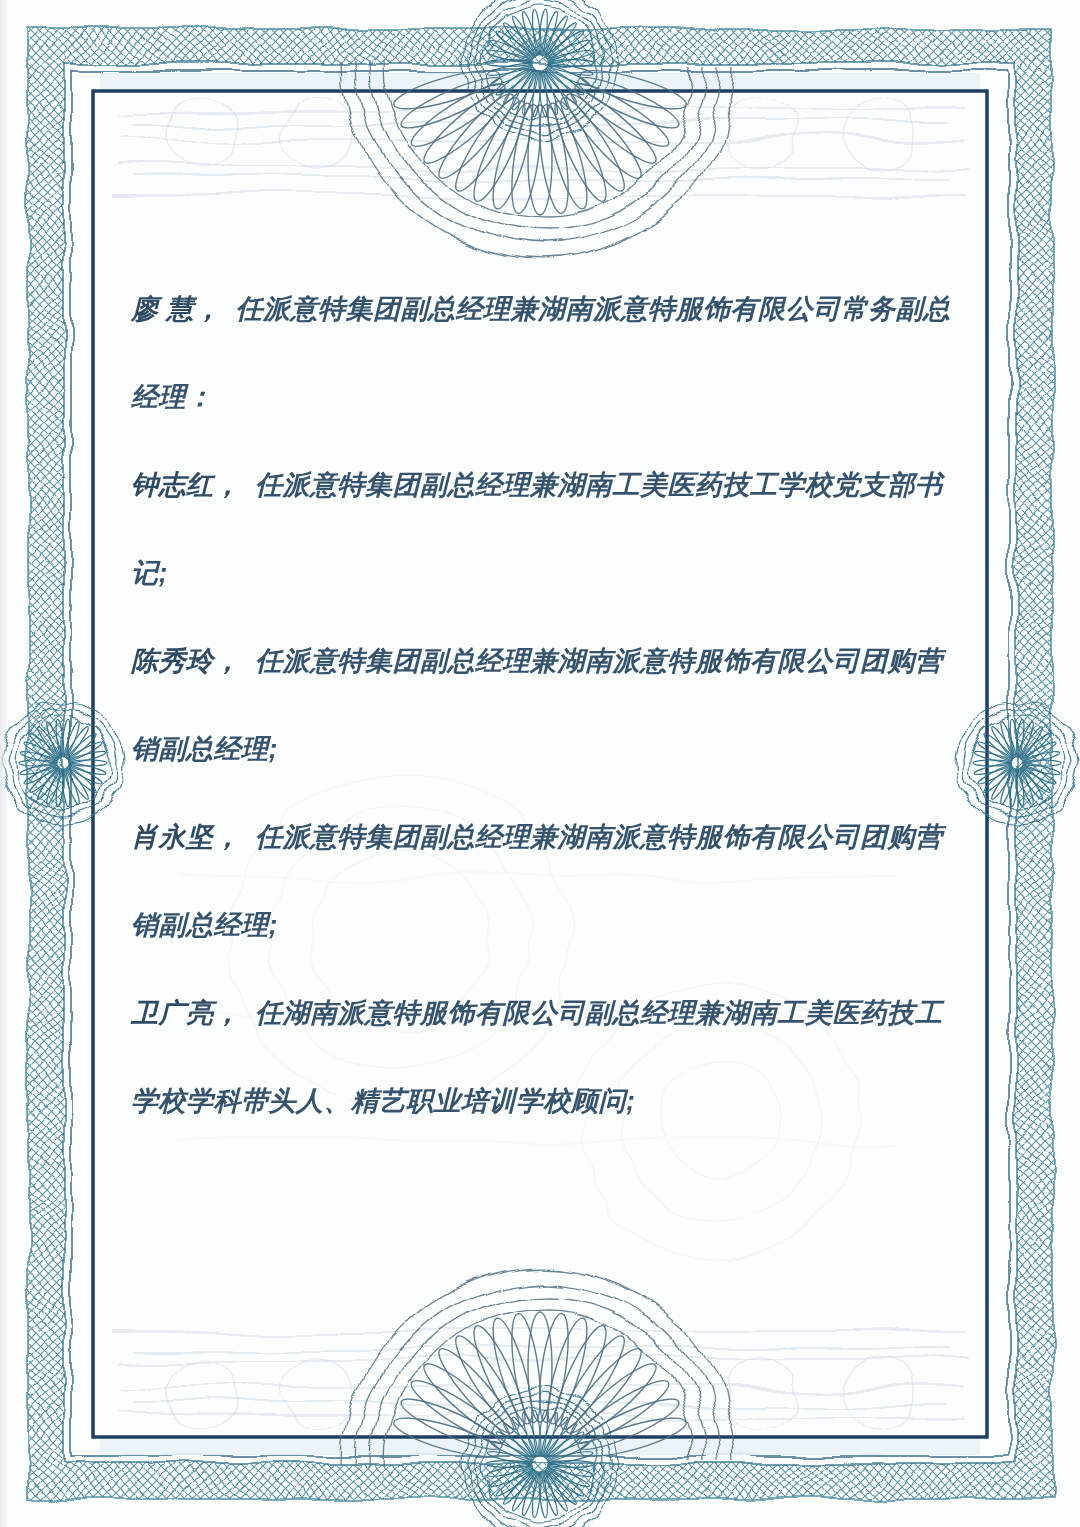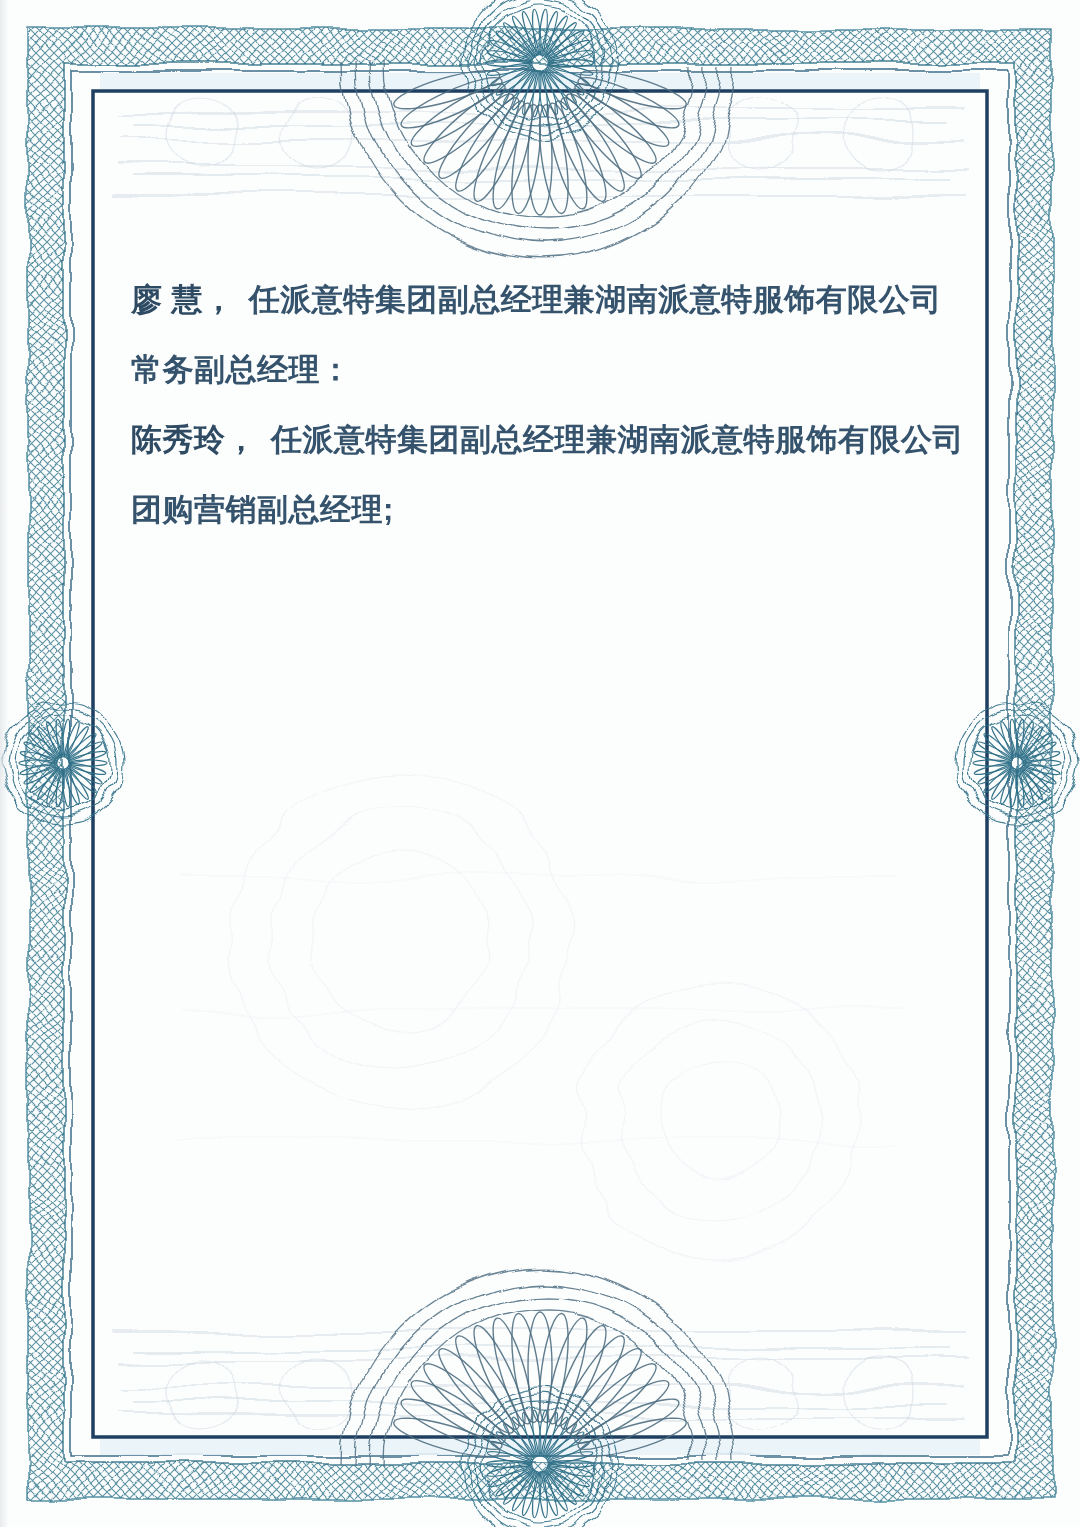--- a/index.html
+++ b/index.html
@@ -12,22 +12,22 @@
   }
   
   .page::before{
     content:"";position:absolute;left:0;top:0;width:8px;height:100%;
     background:linear-gradient(to right,#e7eaec,rgba(255,255,255,0));
     z-index:6;pointer-events:none;
   }
   #deco{position:absolute;left:0;top:0;width:1080px;height:1527px;}
   .content{
     position:absolute;left:131px;top:265px;width:838px;
-    font-size:31px;line-height:70px;color:#35536c;
-    letter-spacing:0.5px;z-index:4;
+    font-size:27px;line-height:88px;color:#35536c;
+    letter-spacing:0.5px;z-index:4;font-style:italic;
   }
   .entry{margin:0;font-weight:600;}
   .name{font-weight:800;margin-right:14px;color:#2e4b63;}
   .role{font-weight:600;}
 </style>
 </head>
 <body>
 
 <div class="page" style="background: rgb(252, 253, 253);">
 
@@ -188,16 +188,19 @@
           <circle cx="63" cy="763" r="47" fill="none" stroke="#2c6e86" stroke-width="1.2" opacity="0.9"></circle>
           <circle cx="63" cy="763" r="54" fill="none" stroke="#2c6e86" stroke-width="1.2" opacity="0.9"></circle>
           <circle cx="63" cy="763" r="61" fill="none" stroke="#2c6e86" stroke-width="1.2" opacity="0.9"></circle>
         </g>
       </g>
     <use href="#rosSideL" transform="translate(1080,0) scale(-1,1)"></use>
   </svg>
 
   <div class="content" style="color: rgb(53, 83, 108);">
     <p class="entry"><span class="name">廖 慧，</span><span class="role">任派意特集团副总经理兼湖南派意特服饰有限公司常务副总经理：</span></p>
+    <p class="entry"><span class="name">钟志红，</span><span class="role">任派意特集团副总经理兼湖南工美医药技工学校党支部书记;</span></p>
     <p class="entry"><span class="name">陈秀玲，</span><span class="role">任派意特集团副总经理兼湖南派意特服饰有限公司团购营销副总经理;</span></p>
+    <p class="entry"><span class="name">肖永坚，</span><span class="role">任派意特集团副总经理兼湖南派意特服饰有限公司团购营销副总经理;</span></p>
+    <p class="entry"><span class="name">卫广亮，</span><span class="role">任湖南派意特服饰有限公司副总经理兼湖南工美医药技工学校学科带头人、精艺职业培训学校顾问;</span></p>
   </div>
 
 </div>
 
 </body></html>

